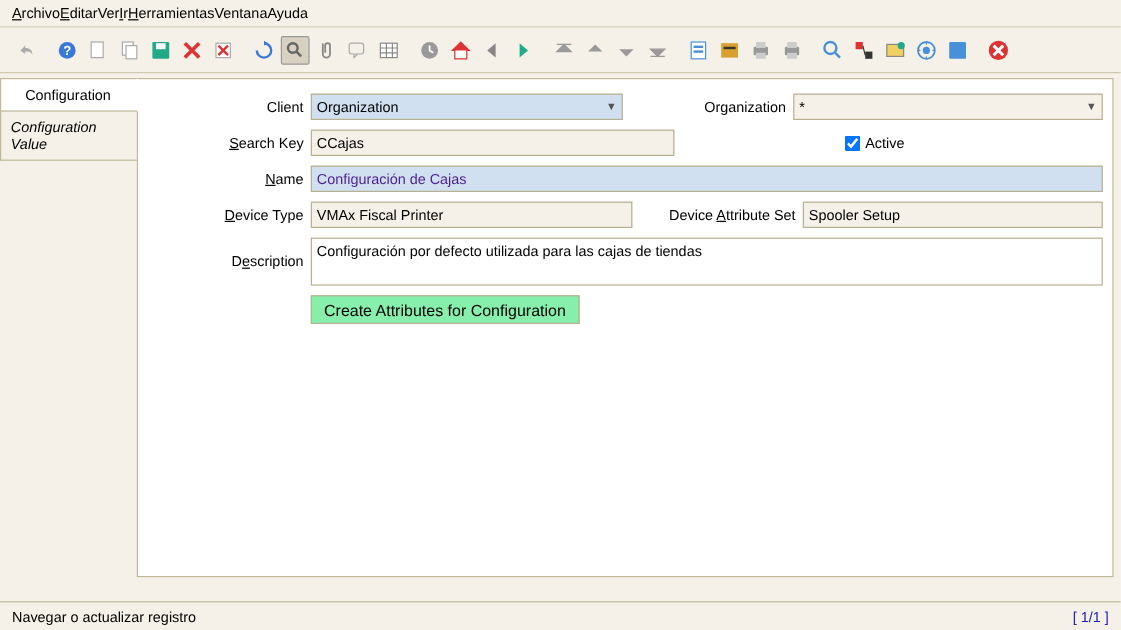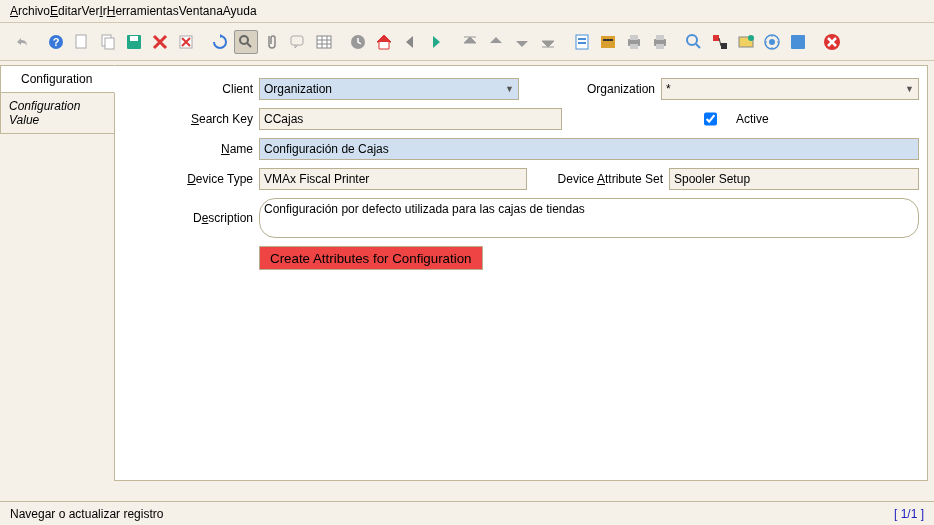--- a/index.html
+++ b/index.html
@@ -26,28 +26,28 @@
   .lbl { text-align: right; flex-shrink: 0; }
   .lbl .ul { text-decoration: underline; }
   .lbl1 { width: 130px; }
   .lbl2 { width: 120px; text-align: right; }
   
   .field { height: 22px; border: 1px solid #b8b090; background: #f5f1e8; padding: 2px 4px; display: flex; align-items: center; }
   .field.combo { justify-content: space-between; }
   .field.blue { background: #d0e0f0; }
   .field input { border: none; background: transparent; width: 100%; outline: none; font-family: inherit; font-size: 12px; }
   .arrow { font-size: 9px; color: #555; }
-  .btn { border: 1px solid #b8b090; background: #ef4444; padding: 4px 10px; cursor: pointer; height: 24px; display: inline-flex; align-items: center; }
-  
-  .desc { height: 40px; align-items: flex-start; padding-top: 3px; border-radius: 16px; }
+  .btn { border: 1px solid #b8b090; background: #86efac; padding: 4px 10px; cursor: pointer; height: 24px; display: inline-flex; align-items: center; }
+  
+  .desc { height: 40px; align-items: flex-start; padding-top: 3px; }
   
   .footer { position: absolute; bottom: 0; left: 0; right: 0; border-top: 1px solid #c0b898; display: flex; justify-content: space-between; padding: 4px 10px; background: #f5f1e8; height: 24px; align-items: center; }
   .footer .pager { color: #2020c0; }
   
-  .chk { display: flex; gap: 19px; }
+  .chk { display: flex; align-items: center; gap: 4px; }
   .chk input { margin: 0; }
 </style>
 </head>
 <body>
 
 <div class="menubar">
   <span><span class="ul">A</span><span>rchivo</span></span>
   <span><span class="ul">E</span>ditar</span>
   <span>Ver</span>
   <span><span class="ul">I</span>r</span>
@@ -272,21 +272,21 @@
       <div style="width:130px"></div>
       <div class="chk">
         <input type="checkbox" checked="" style="">
         <span>Active</span>
       </div>
     </div>
 
     <div class="row">
       <div class="lbl lbl1"><span class="ul">N</span>ame</div>
       <div class="field blue" style="flex:1">
-        <input type="text" style="color: #000000;" value="Configuración de Cajas">
+        <input type="text" style="color: #4c1d95;" value="Configuración de Cajas">
       </div>
     </div>
 
     <div class="row">
       <div class="lbl lbl1"><span class="ul">D</span>evice Type</div>
       <div class="field combo" style="width:268px">
         <span>VMAx Fiscal Printer</span>
         <span class="arrow"></span>
       </div>
       <div class="lbl lbl2" style="width:130px">Device <span class="ul">A</span>ttribute Set</div>

